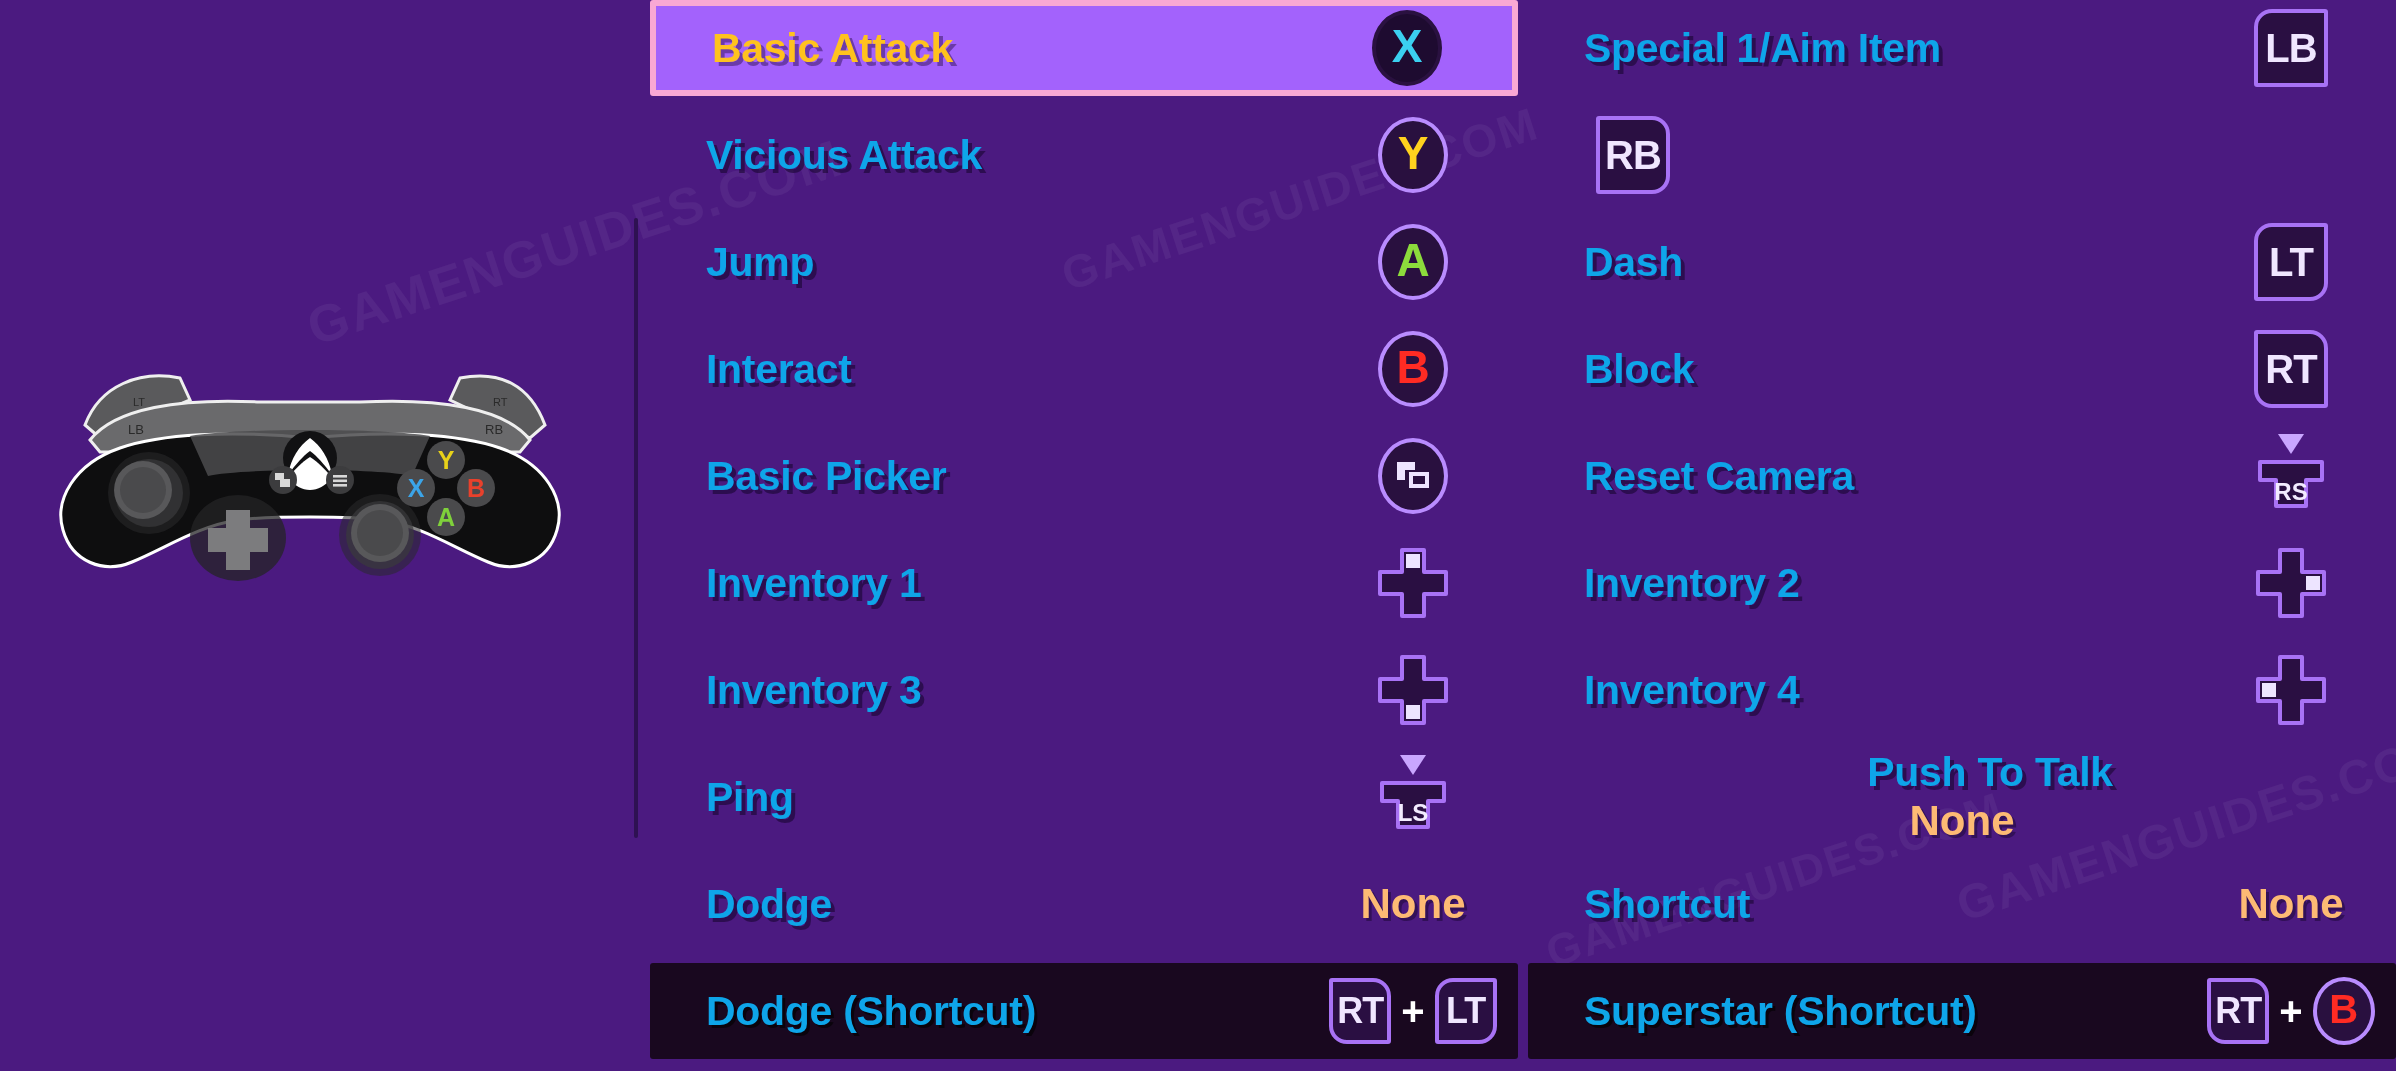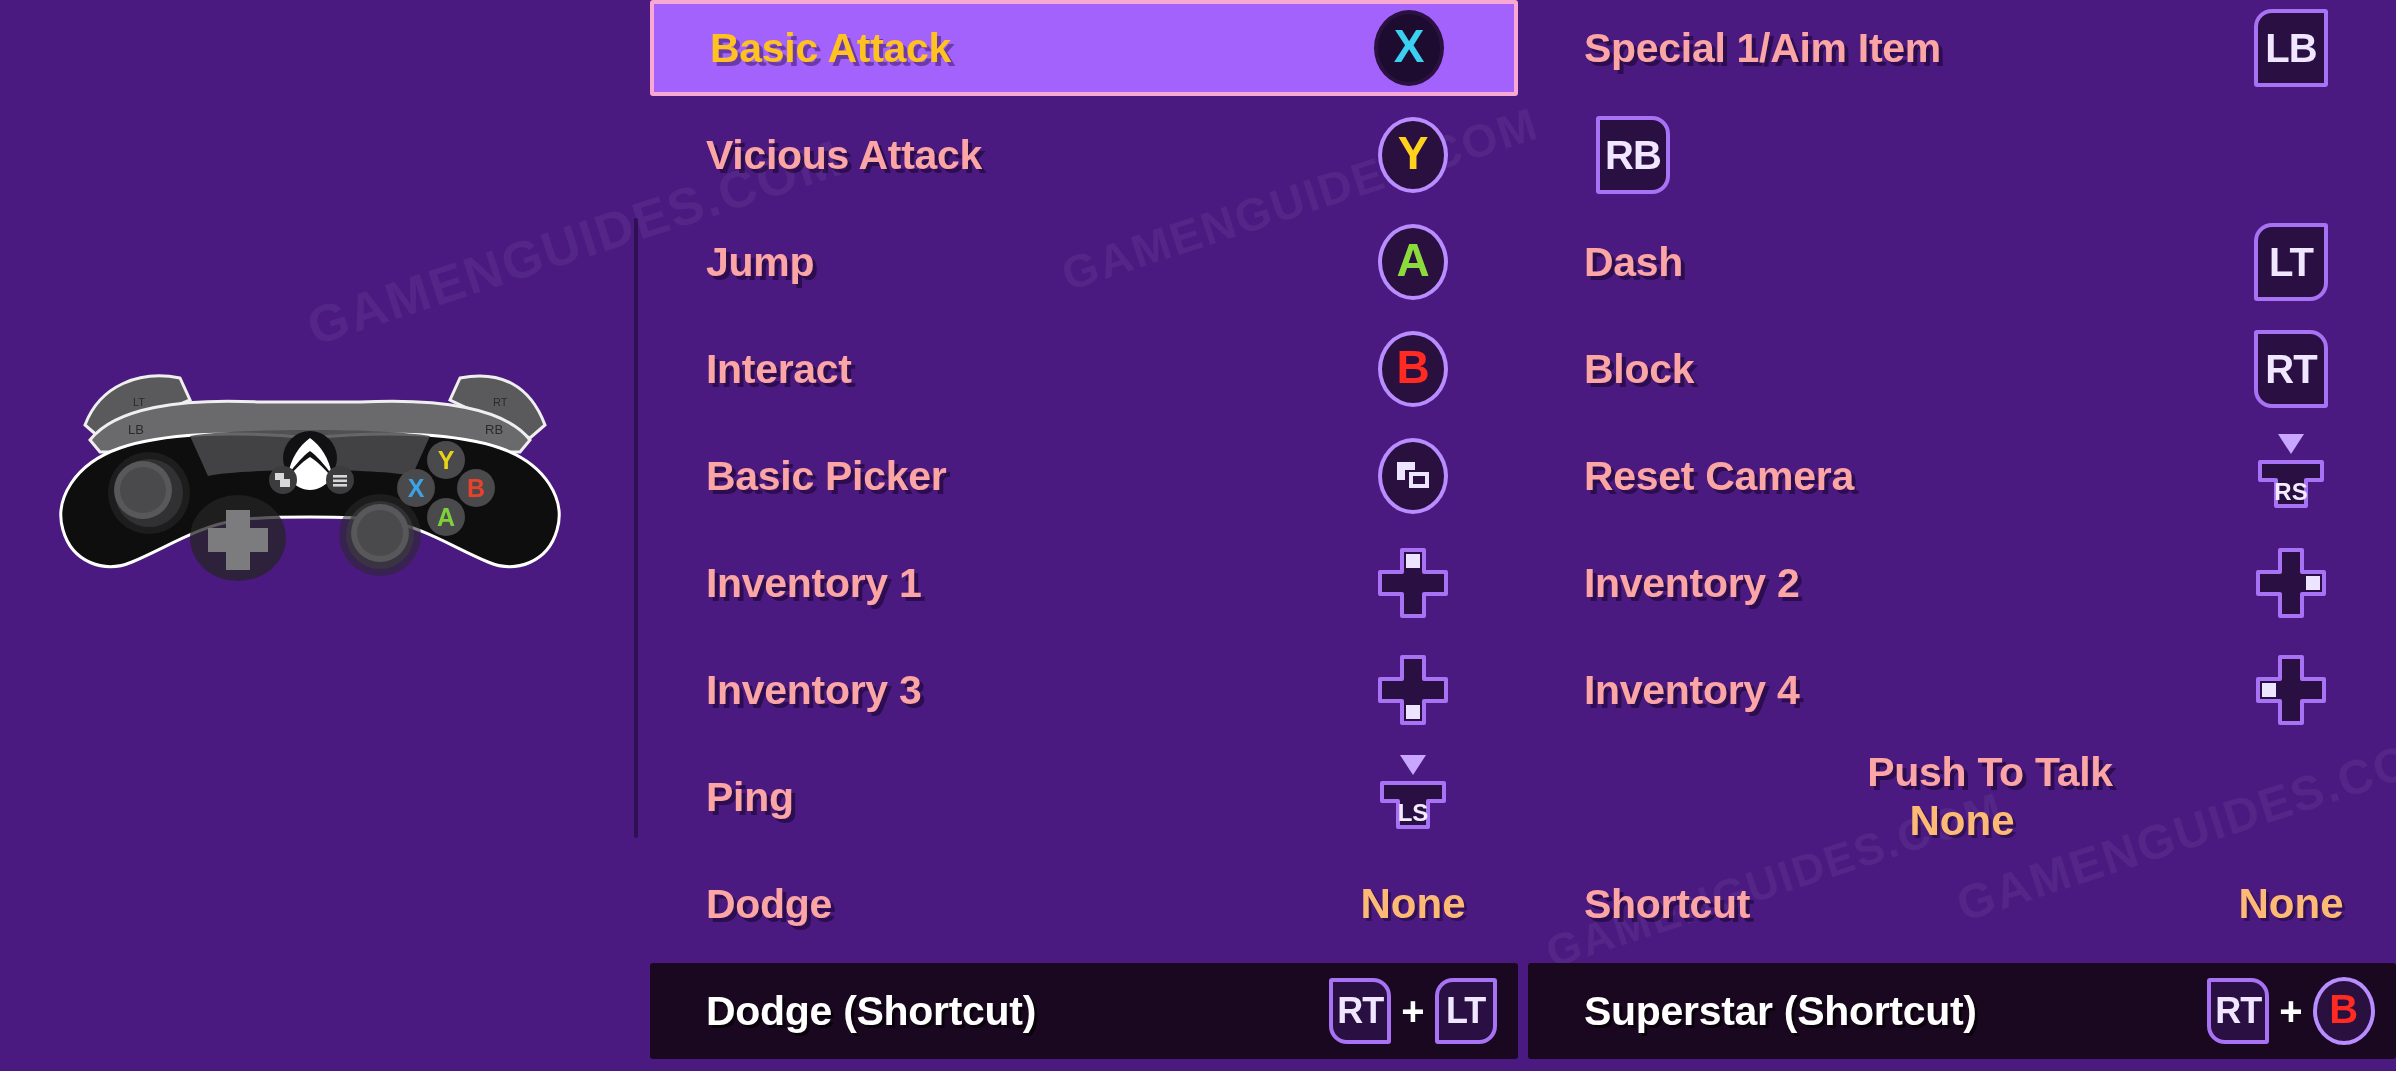--- a/index.html
+++ b/index.html
@@ -39,47 +39,47 @@
   #col-left{ left:650px; }
   #col-right{ left:1528px; }
 
   .row{
     position:absolute; left:0; width:868px; height:96px;
     display:flex; align-items:center;
   }
   .row .label{
     flex:1 1 auto;
     font-size:41px; font-weight:bold;
-    color:#fca5a5;
+    color:#0ea5e9;
     text-shadow:4px 4px 0 rgba(20,4,40,0.55);
     letter-spacing:-0.3px;
     white-space:nowrap;
     padding-left:56px;
   }
   .row .binding{
     flex:0 0 auto;
     width:210px;
     display:flex; align-items:center; justify-content:center;
     position:relative;
   }
 
   
   .row.highlight{
     background:#A362FC;
-    border:4px solid #f9a8d4;
+    border:6px solid #f9a8d4;
     border-radius:3px;
   }
   .row.highlight .label{ color:#FFC21E; text-shadow:4px 4px 0 rgba(40,10,70,0.45); }
 
   
   .row.shortcut{
     background:#19081F;
     border-radius:3px;
   }
-  .row.shortcut .label{ color:#ffffff; text-shadow:3px 3px 0 rgba(0,0,0,0.6); }
+  .row.shortcut .label{ color:#0ea5e9; text-shadow:3px 3px 0 rgba(0,0,0,0.6); }
 
   
   .none-txt{
     font-size:42px; font-weight:bold; color:#fdba74;
     text-shadow:3px 3px 0 rgba(20,4,40,0.45);
   }
 
   
   .face{
     width:70px; height:76px; border-radius:50%;

